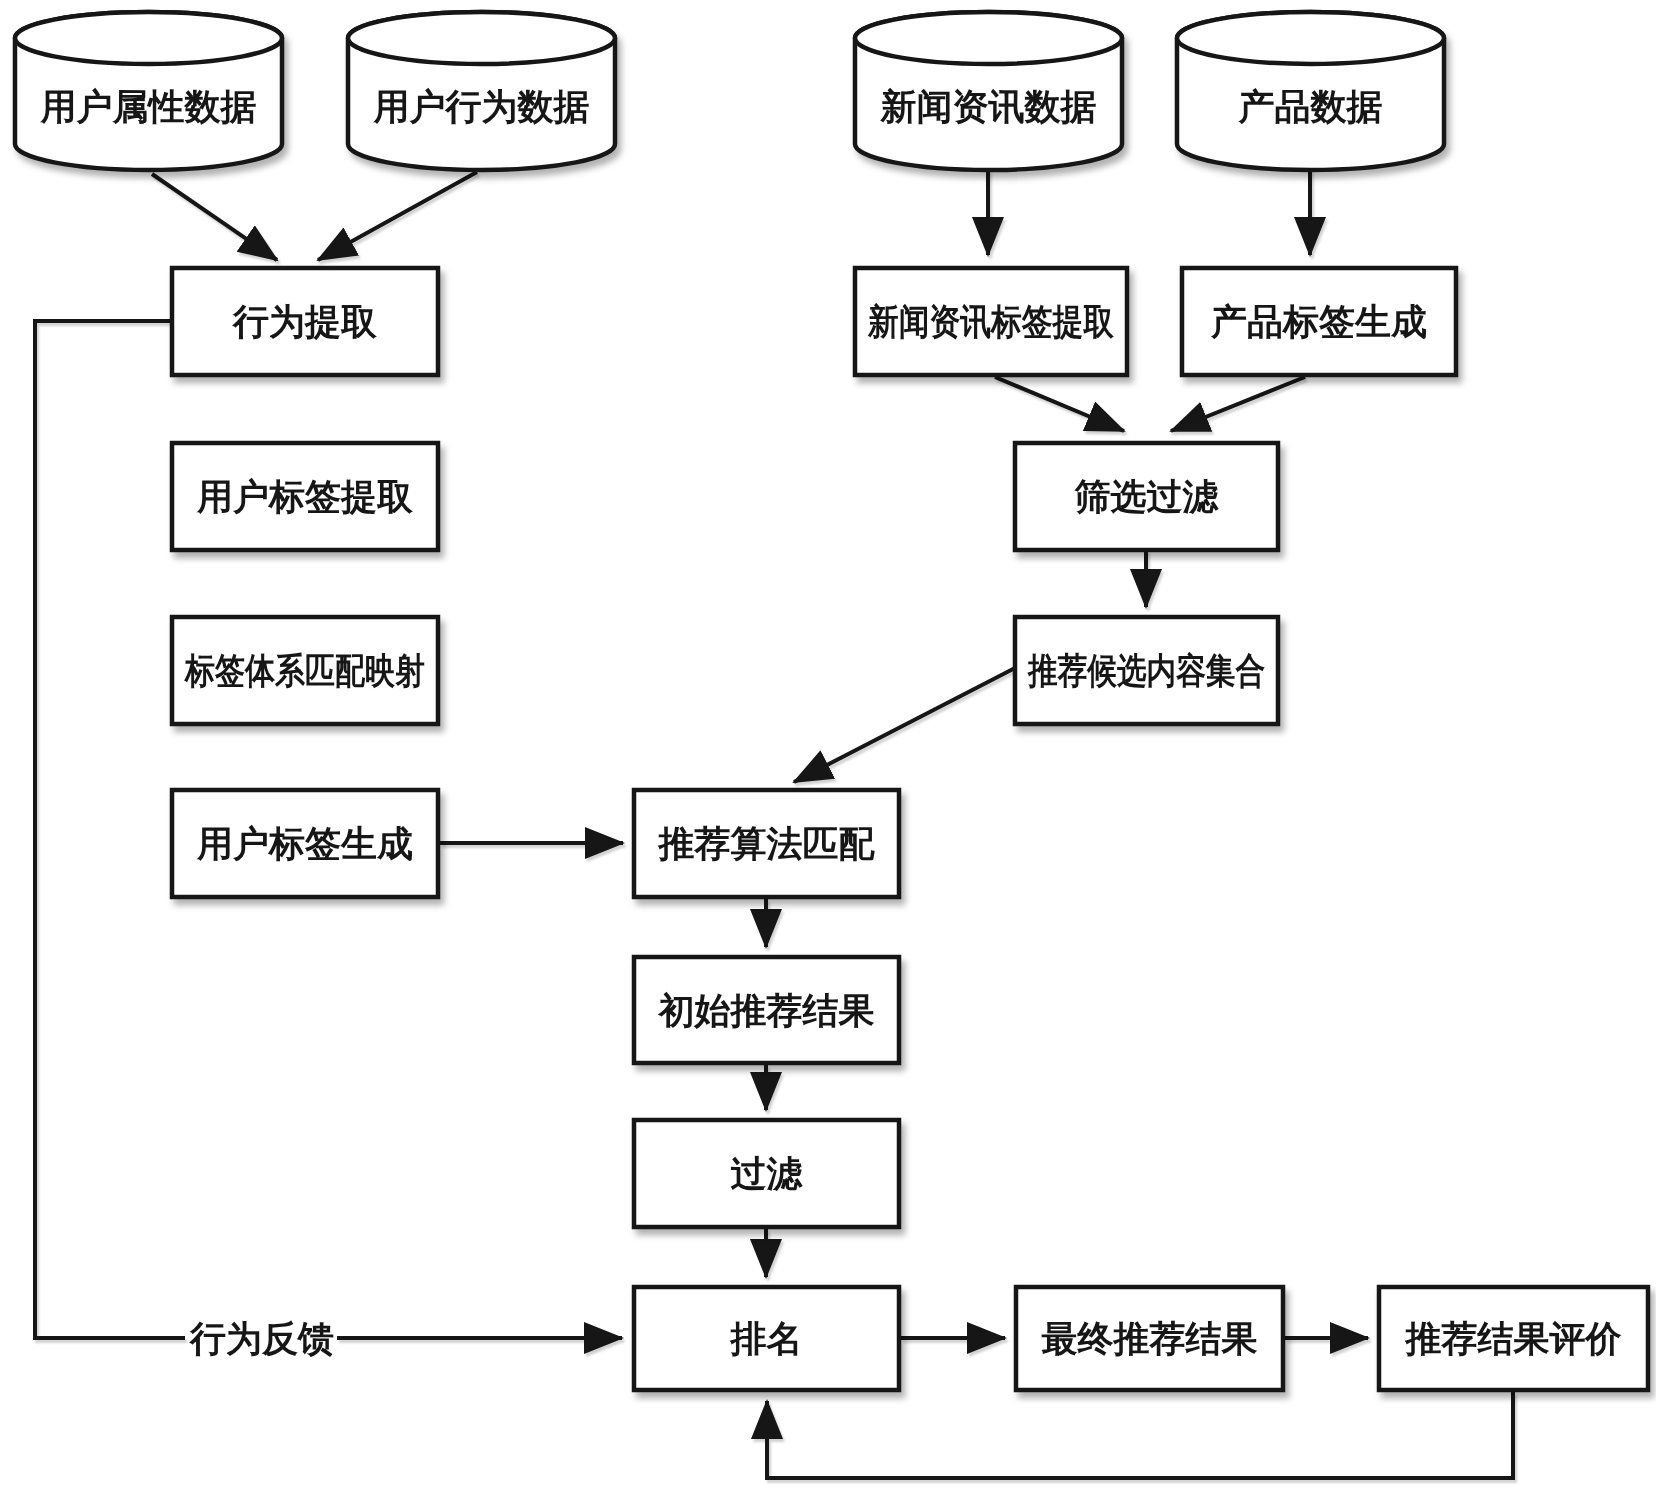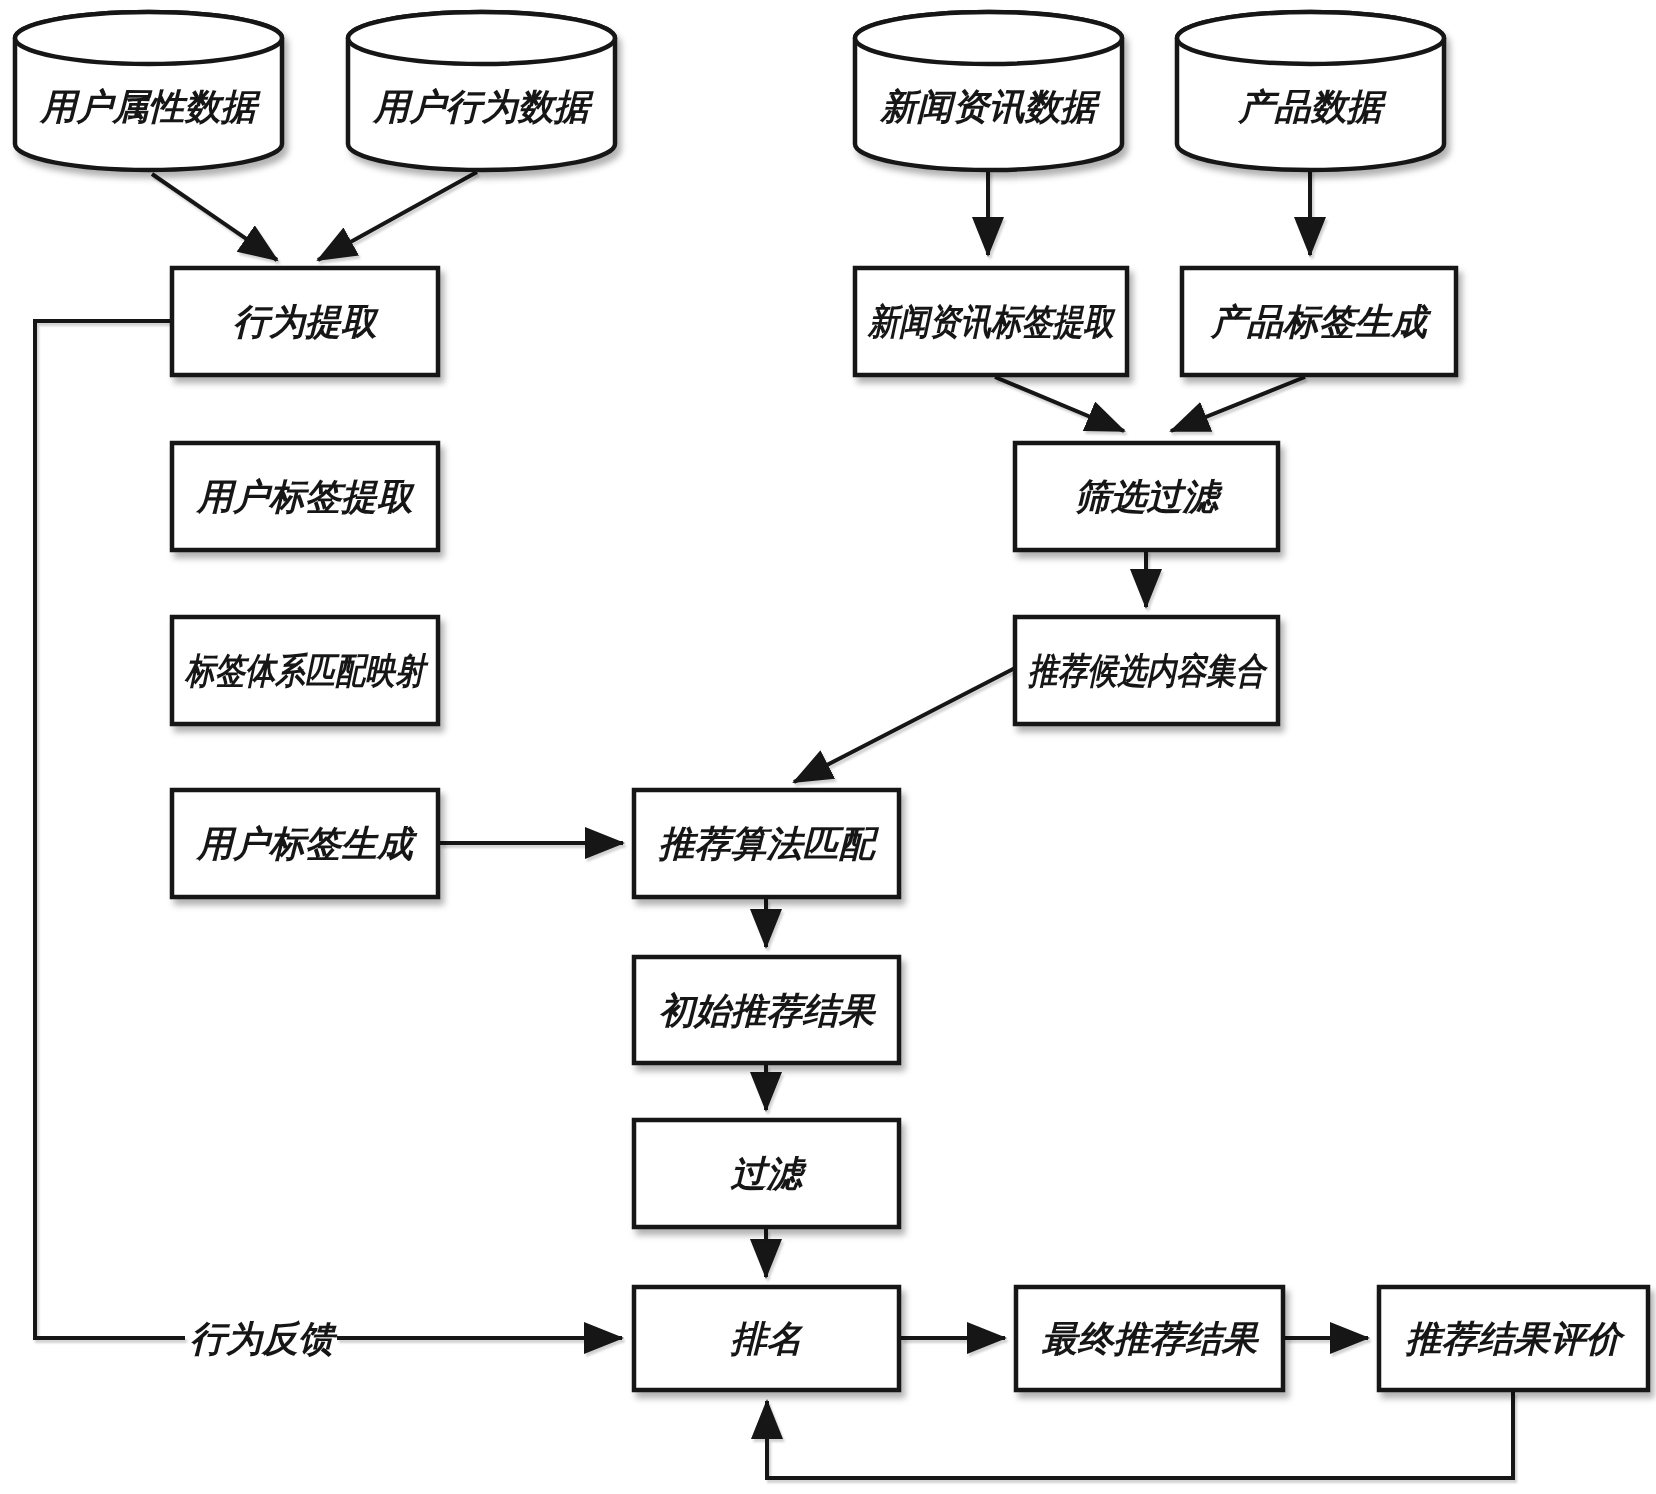--- a/index.html
+++ b/index.html
@@ -9,21 +9,20 @@
   }
   body {
     width: 1656px;
     height: 1494px;
     font-family: "Liberation Sans", sans-serif;
   }
   #diagram-wrap {
     width: 1656px;
     height: 1494px;
     position: relative;
-    font-style: italic;
   }
   svg {
     display: block;
   }
   .node-shape {
     filter: drop-shadow(4px 6px 3px rgba(0,0,0,0.30));
   }
   .edge {
     filter: drop-shadow(2px 3px 1px rgba(0,0,0,0.18));
   }

